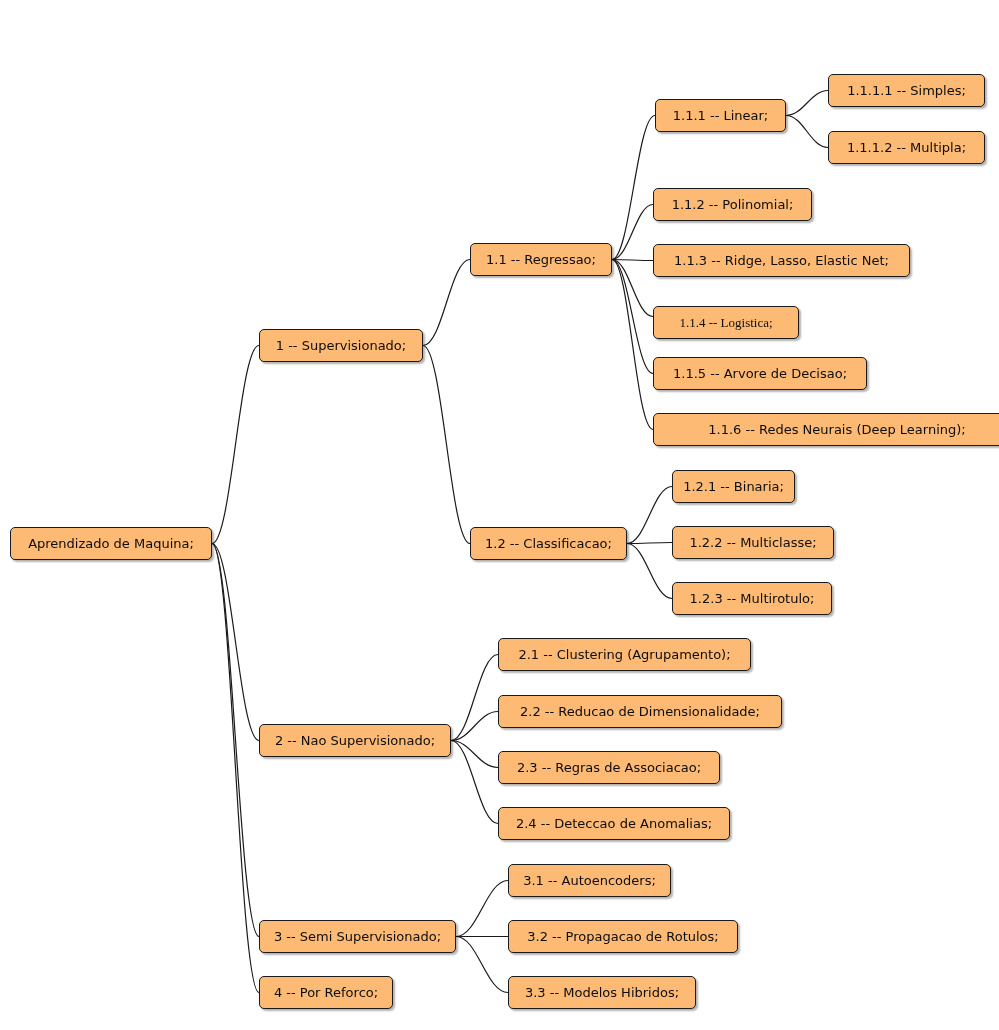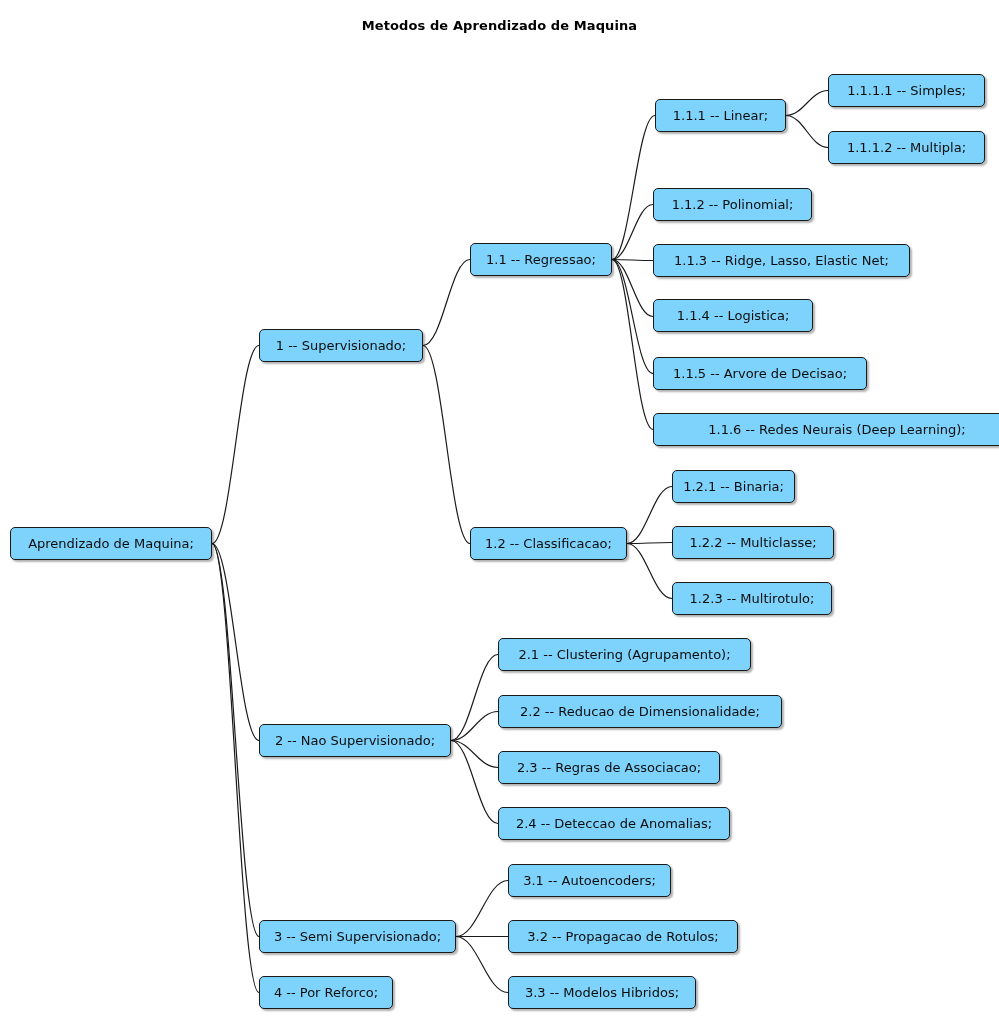--- a/index.html
+++ b/index.html
@@ -38,41 +38,40 @@
     pointer-events: none;
   }
   .node {
     position: absolute;
     box-sizing: border-box;
     height: 33px;
     display: flex;
     align-items: center;
     justify-content: center;
     padding: 0 12px;
-    background: #7dd3fc;
+    background: #fdba74;
     border: 1.3px solid #1a1a1a;
     border-radius: 5px;
     box-shadow: 2px 2px 2px rgba(0,0,0,0.30);
     font-family: "DejaVu Sans", sans-serif;
     font-size: 13px;
     color: #0d0d0d;
     white-space: nowrap;
     line-height: 1;
   }
   .node-label {
     display: block;
     white-space: nowrap;
   }
 </style>
 </head>
 <body>
 
 <div id="canvas">
 
-  <div id="title">Metodos de Aprendizado de Maquina</div>
 
   <svg id="edges" width="999" height="1030" viewBox="0 0 999 1030" xmlns="http://www.w3.org/2000/svg">
       <path d="M212,543.5 C231.74,543.5 239.26,345.5 259,345.5" fill="none" stroke="#1a1a1a" stroke-width="1.2"></path>
       <path d="M423,345.5 C442.74,345.5 450.26,259.5 470,259.5" fill="none" stroke="#1a1a1a" stroke-width="1.2"></path>
       <path d="M612,259.5 C630.06,259.5 636.94,115.5 655,115.5" fill="none" stroke="#1a1a1a" stroke-width="1.2"></path>
       <path d="M786,115.5 C803.64,115.5 810.36,90.5 828,90.5" fill="none" stroke="#1a1a1a" stroke-width="1.2"></path>
       <path d="M786,115.5 C803.64,115.5 810.36,147.5 828,147.5" fill="none" stroke="#1a1a1a" stroke-width="1.2"></path>
       <path d="M612,259.5 C629.22,259.5 635.78,204.5 653,204.5" fill="none" stroke="#1a1a1a" stroke-width="1.2"></path>
       <path d="M612,259.5 C629.22,259.5 635.78,260.5 653,260.5" fill="none" stroke="#1a1a1a" stroke-width="1.2"></path>
       <path d="M612,259.5 C629.22,259.5 635.78,316.5 653,316.5" fill="none" stroke="#1a1a1a" stroke-width="1.2"></path>
@@ -112,21 +111,21 @@
       </div>
       <div class="node" style="left: 828px; top: 131px; width: 157px;">
         <span class="node-label">1.1.1.2 -- Multipla;</span>
       </div>
       <div class="node" style="left: 653px; top: 188px; width: 159px; text-align: center;">
         <span class="node-label">1.1.2 -- Polinomial;</span>
       </div>
       <div class="node" style="left: 653px; top: 244px; width: 257px;">
         <span class="node-label">1.1.3 -- Ridge, Lasso, Elastic Net;</span>
       </div>
-      <div class="node" style="left: 653px; top: 299px; width: 160px;">
+      <div class="node" style="left: 653px; top: 306px; width: 146px; font-family: Liberation Serif, serif;">
         <span class="node-label">1.1.4 -- Logistica;</span>
       </div>
       <div class="node" style="left: 653px; top: 357px; width: 214px;">
         <span class="node-label">1.1.5 -- Arvore de Decisao;</span>
       </div>
       <div class="node" style="left: 653px; top: 413px; width: 368px;">
         <span class="node-label">1.1.6 -- Redes Neurais (Deep Learning);</span>
       </div>
       <div class="node" style="left: 470px; top: 527px; width: 157px;">
         <span class="node-label">1.2 -- Classificacao;</span>

